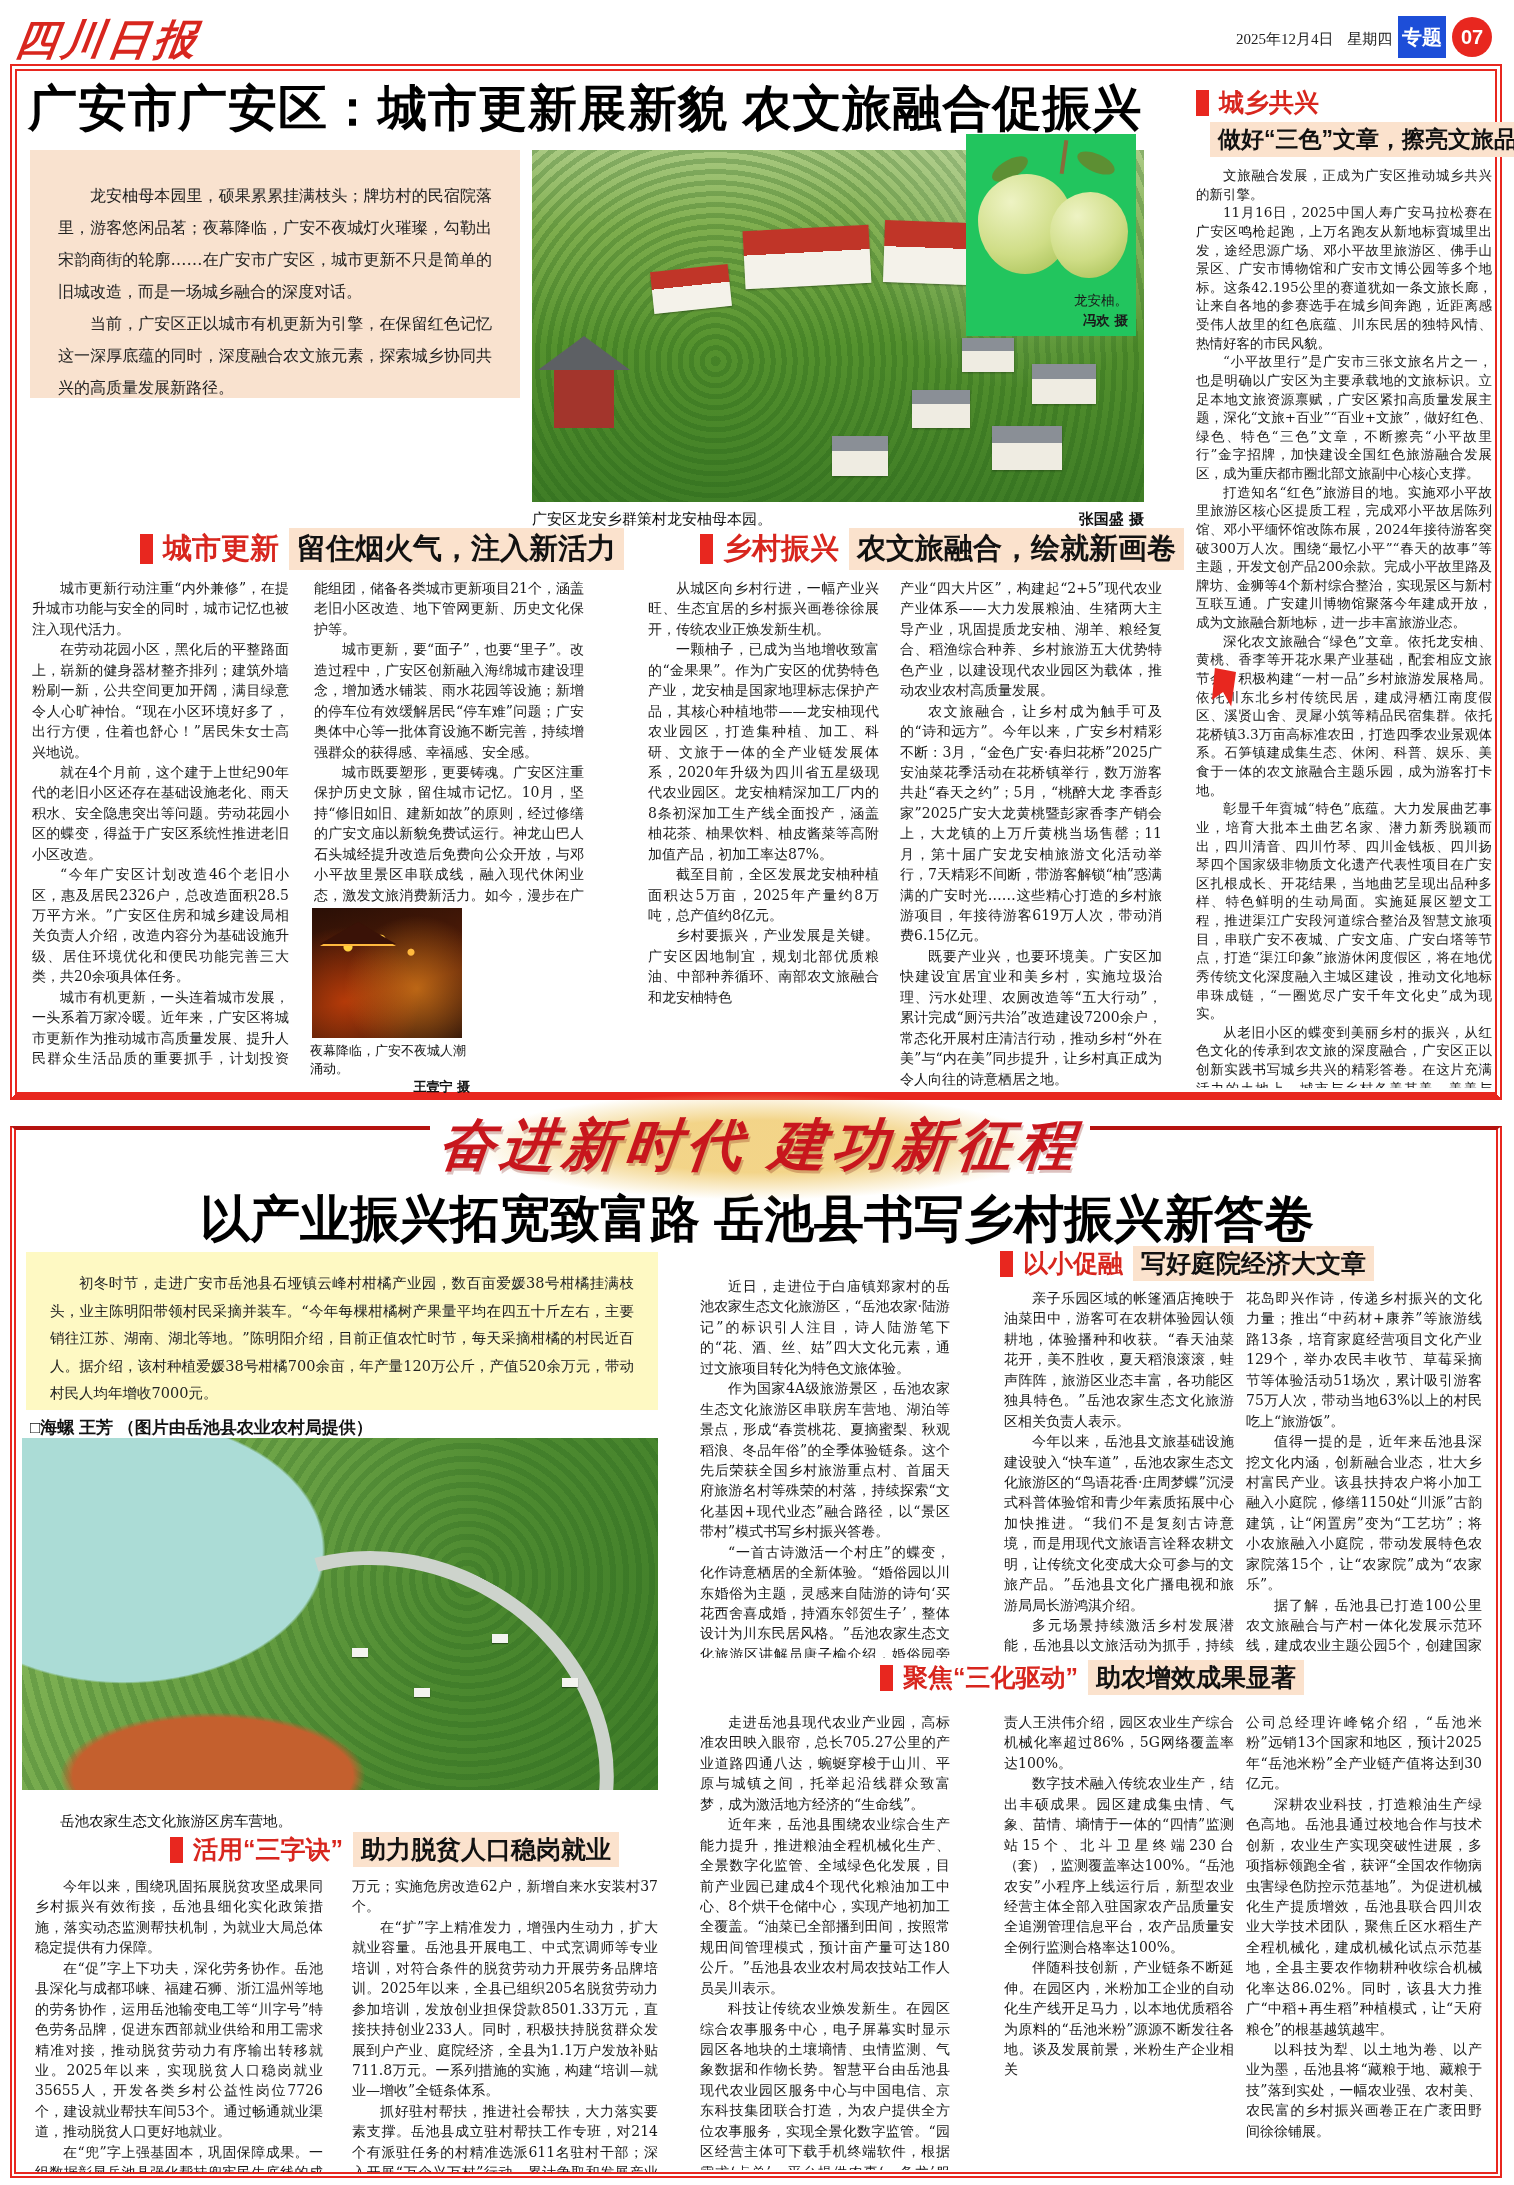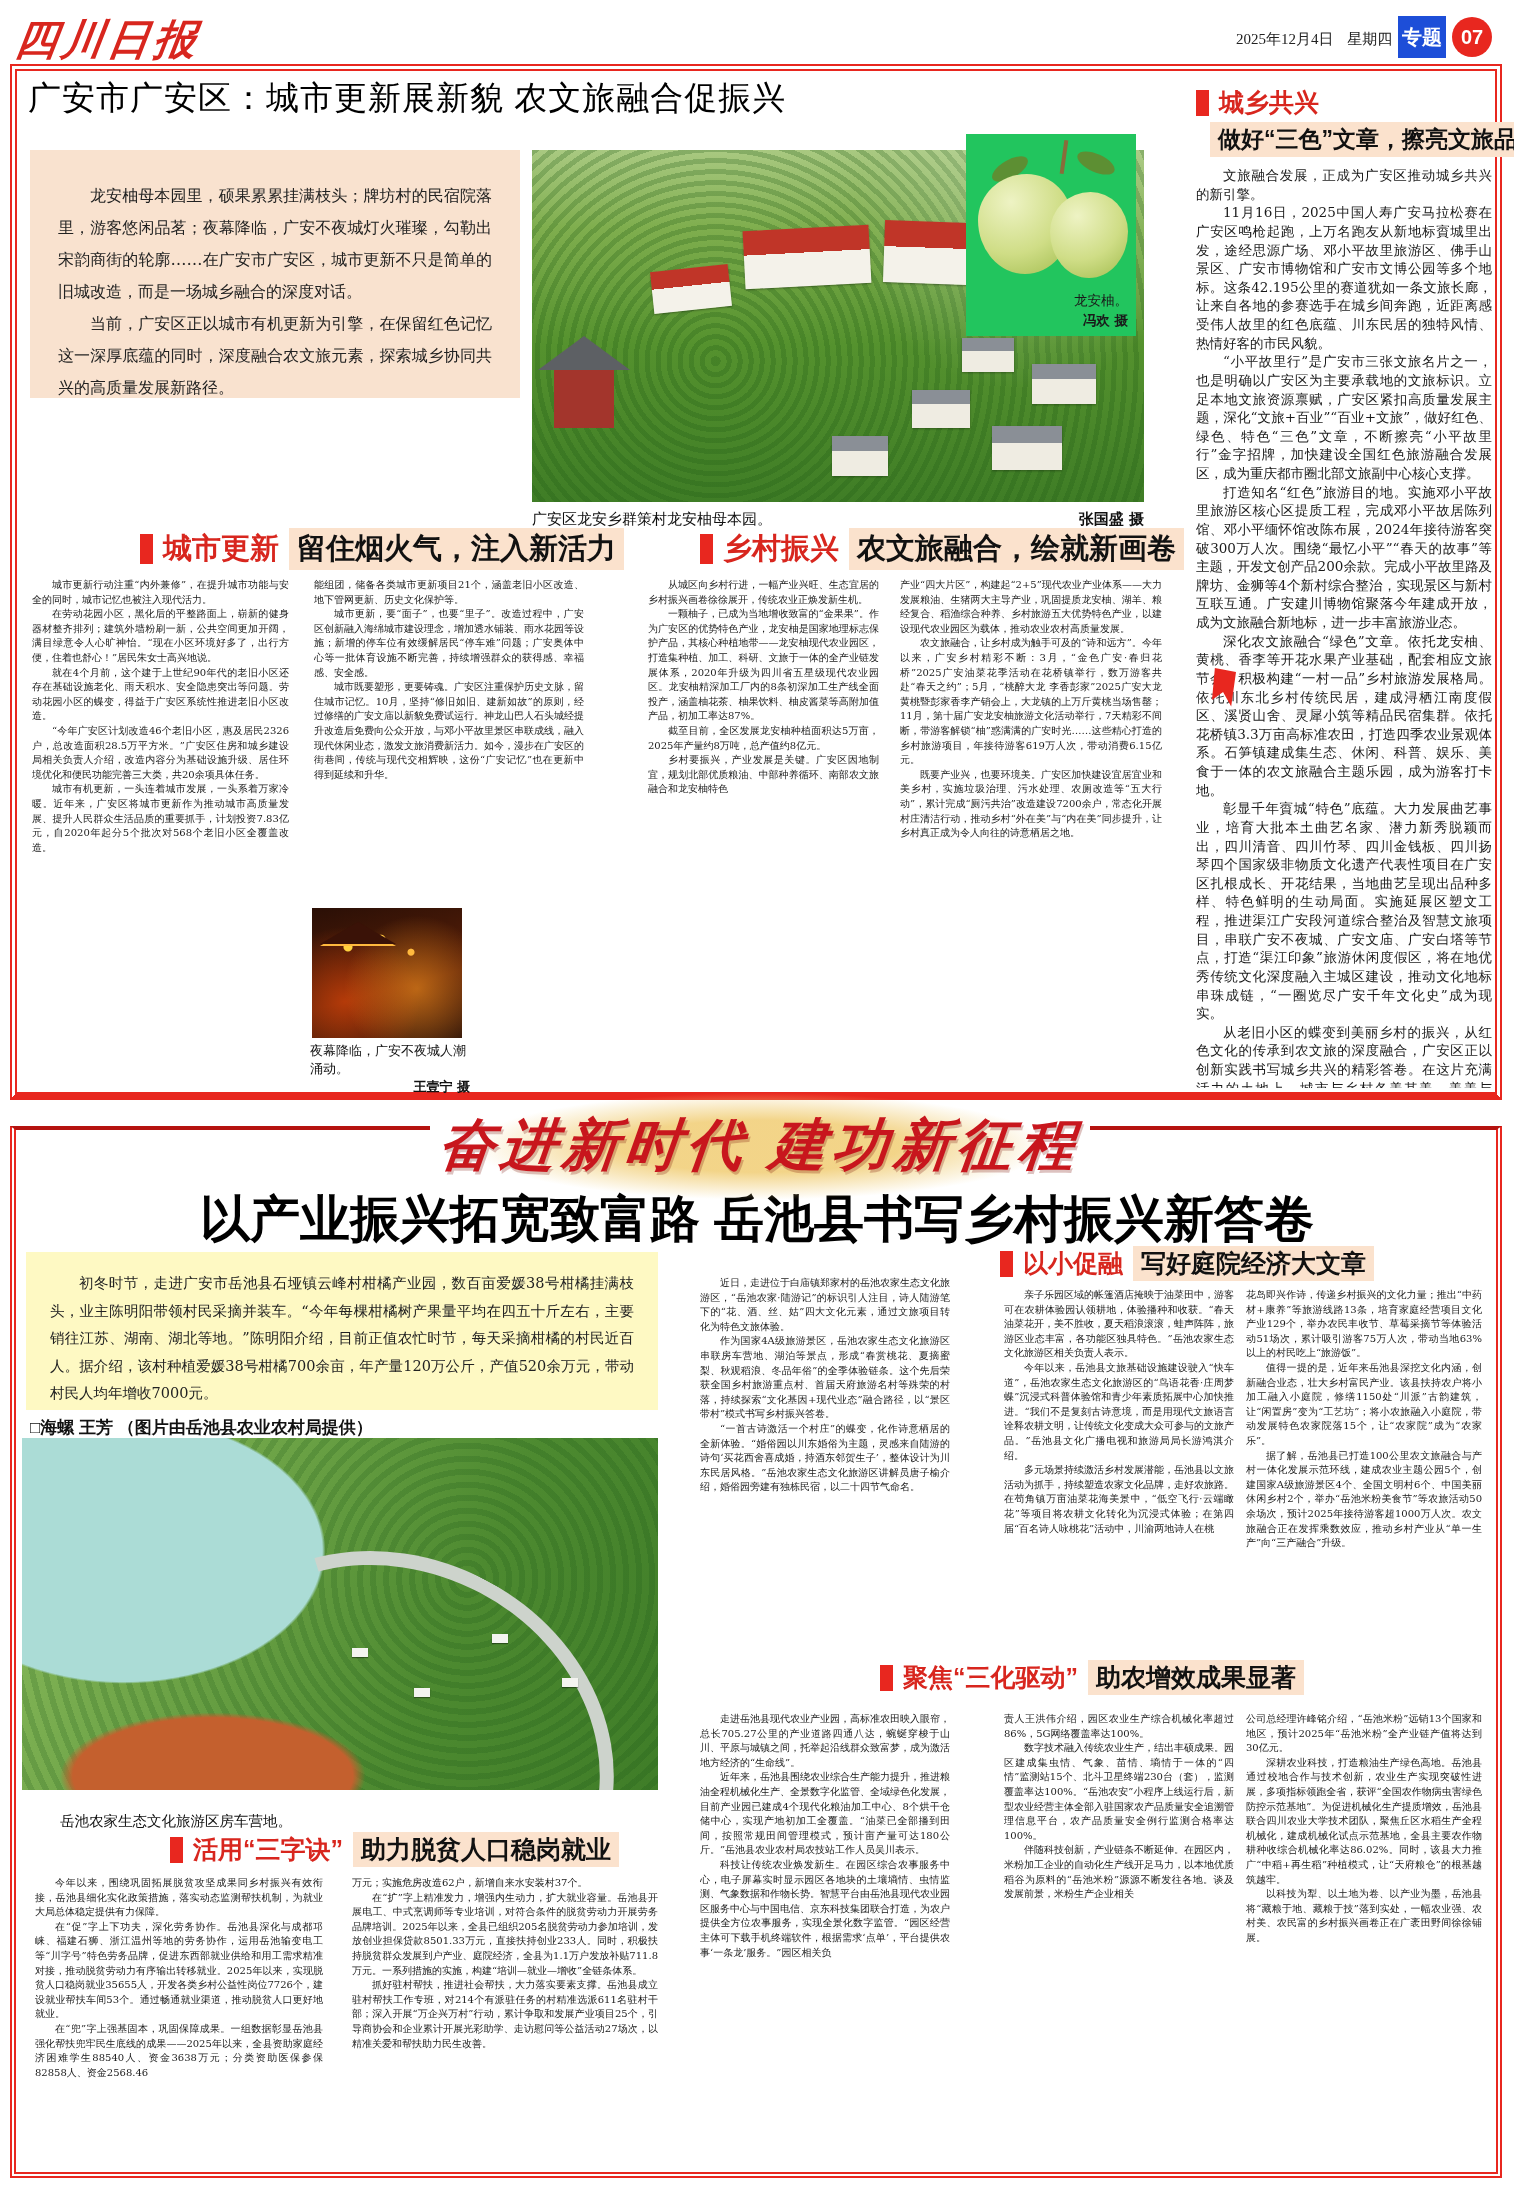--- a/index.html
+++ b/index.html
@@ -13,21 +13,21 @@
   .hdr-badge{position:absolute;left:1398px;top:16px;width:48px;height:42px;background:#1d4ed8;
     color:#fff;font-size:20px;font-weight:900;display:flex;align-items:center;justify-content:center;}
   .hdr-pageno{position:absolute;left:1452px;top:17px;width:40px;height:40px;border-radius:50%;
     background:#e8271f;color:#fff;font-size:20px;font-weight:900;display:flex;align-items:center;justify-content:center;}
   
   .frame-top{position:absolute;left:10px;top:64px;width:1492px;height:1036px;box-sizing:border-box;
     border:7px double #e8271f;border-bottom:8px solid #e8271f;pointer-events:none;z-index:1;}
   .frame-bottom{position:absolute;left:10px;top:1126px;width:1492px;height:1052px;box-sizing:border-box;
     border:6px double #e8271f;border-top:4px solid #b51310;pointer-events:none;z-index:1;}
   
-  .headline1{position:absolute;left:28px;top:76px;width:1130px;font-size:33px;font-weight:400;
+  .headline1{position:absolute;left:28px;top:76px;width:1130px;font-size:49px;font-weight:700;
     color:#000;white-space:nowrap;letter-spacing:1px;z-index:2;}
   .headline2{position:absolute;left:40px;top:1186px;width:1434px;text-align:center;font-size:50px;
     font-weight:900;color:#000;white-space:nowrap;z-index:2;}
   
   .intro-box{position:absolute;left:30px;top:150px;width:490px;height:248px;background:#f9e2cf;
     box-sizing:border-box;padding:30px 28px 0;z-index:2;overflow:hidden;
     font-family:"DejaVu Serif","Liberation Serif",serif;font-size:16px;line-height:2.0;color:#222;text-align:justify;}
   .intro-box p{margin:0;text-indent:2em;}
   .intro-byline{margin-top:0;font-family:Liberation Sans, sans-serif;font-weight:700;font-size:18px;text-indent:0!important;}
   .intro-box2{position:absolute;left:26px;top:1252px;width:632px;height:158px;background:#fef9c3;
@@ -36,21 +36,21 @@
   .intro-box2 p{margin:0;text-indent:2em;}
   .byline2{position:absolute;left:30px;top:1416px;font-size:17px;font-weight:700;color:#111;z-index:2;}
   
   .sec-head{position:absolute;display:flex;align-items:center;gap:10px;z-index:2;white-space:nowrap;}
   .sec-block{width:13px;height:30px;background:#e8271f;}
   .sec-tag{color:#d8261e;font-weight:900;font-size:29px;}
   .sec-title{font-weight:900;font-size:29px;color:#111;background:#fbe2cd;padding:1px 8px;}
   .sec-head.small .sec-block{height:26px;}
   .sec-head.small .sec-tag,.sec-head.small .sec-title{font-size:25px;}
   
-  .colx{position:absolute;font-family:"DejaVu Serif","Liberation Serif",serif;font-size:10px;
+  .colx{position:absolute;font-family:"DejaVu Serif","Liberation Serif",serif;font-size:14px;
     line-height:1.46;text-align:justify;color:#1a1a1a;overflow:hidden;z-index:2;}
   .colx p{margin:0;text-indent:2em;}
   .colx p.cont{text-indent:0;}
   .sidebar-body{line-height:1.38;font-size:13.5px;}
   
   .cap-row{position:absolute;display:flex;justify-content:space-between;z-index:2;
     font-family:"DejaVu Serif","Liberation Serif",serif;font-size:15px;color:#111;}
   .cap-sm{position:absolute;z-index:2;font-family:"DejaVu Serif","Liberation Serif",serif;
     font-size:13px;color:#111;}
   .cap-credit{text-align:right;font-weight:700;}

